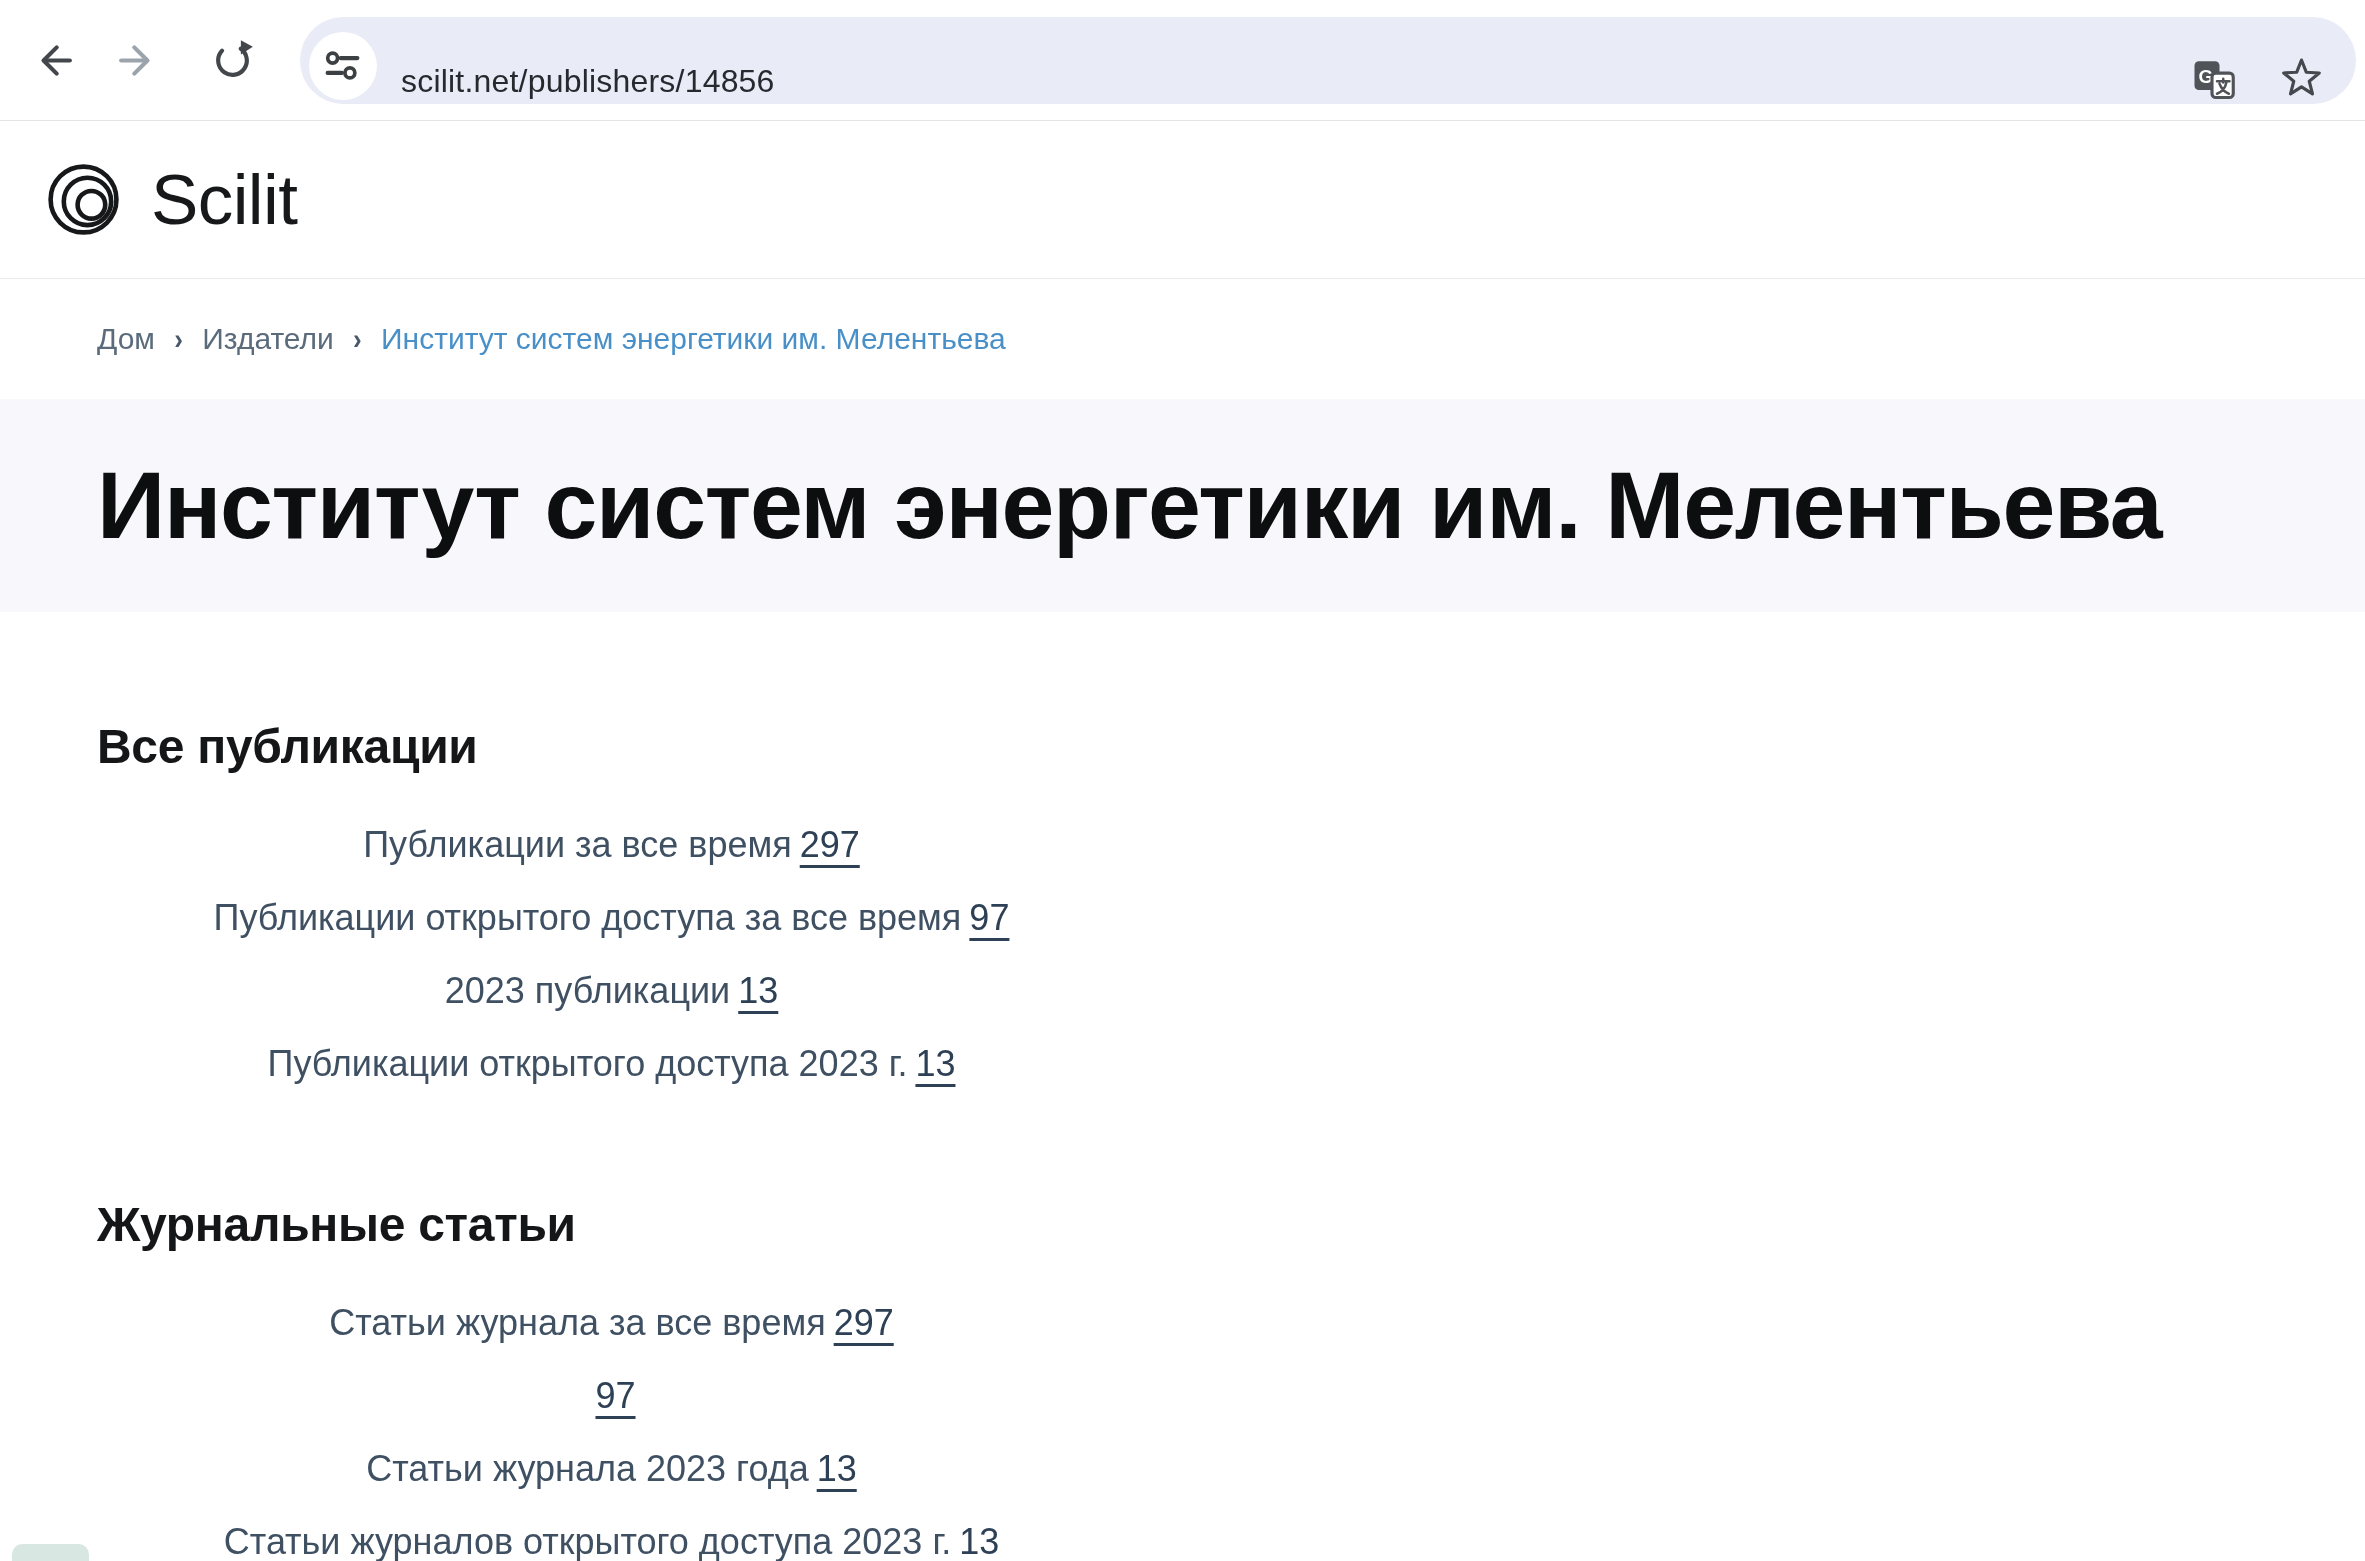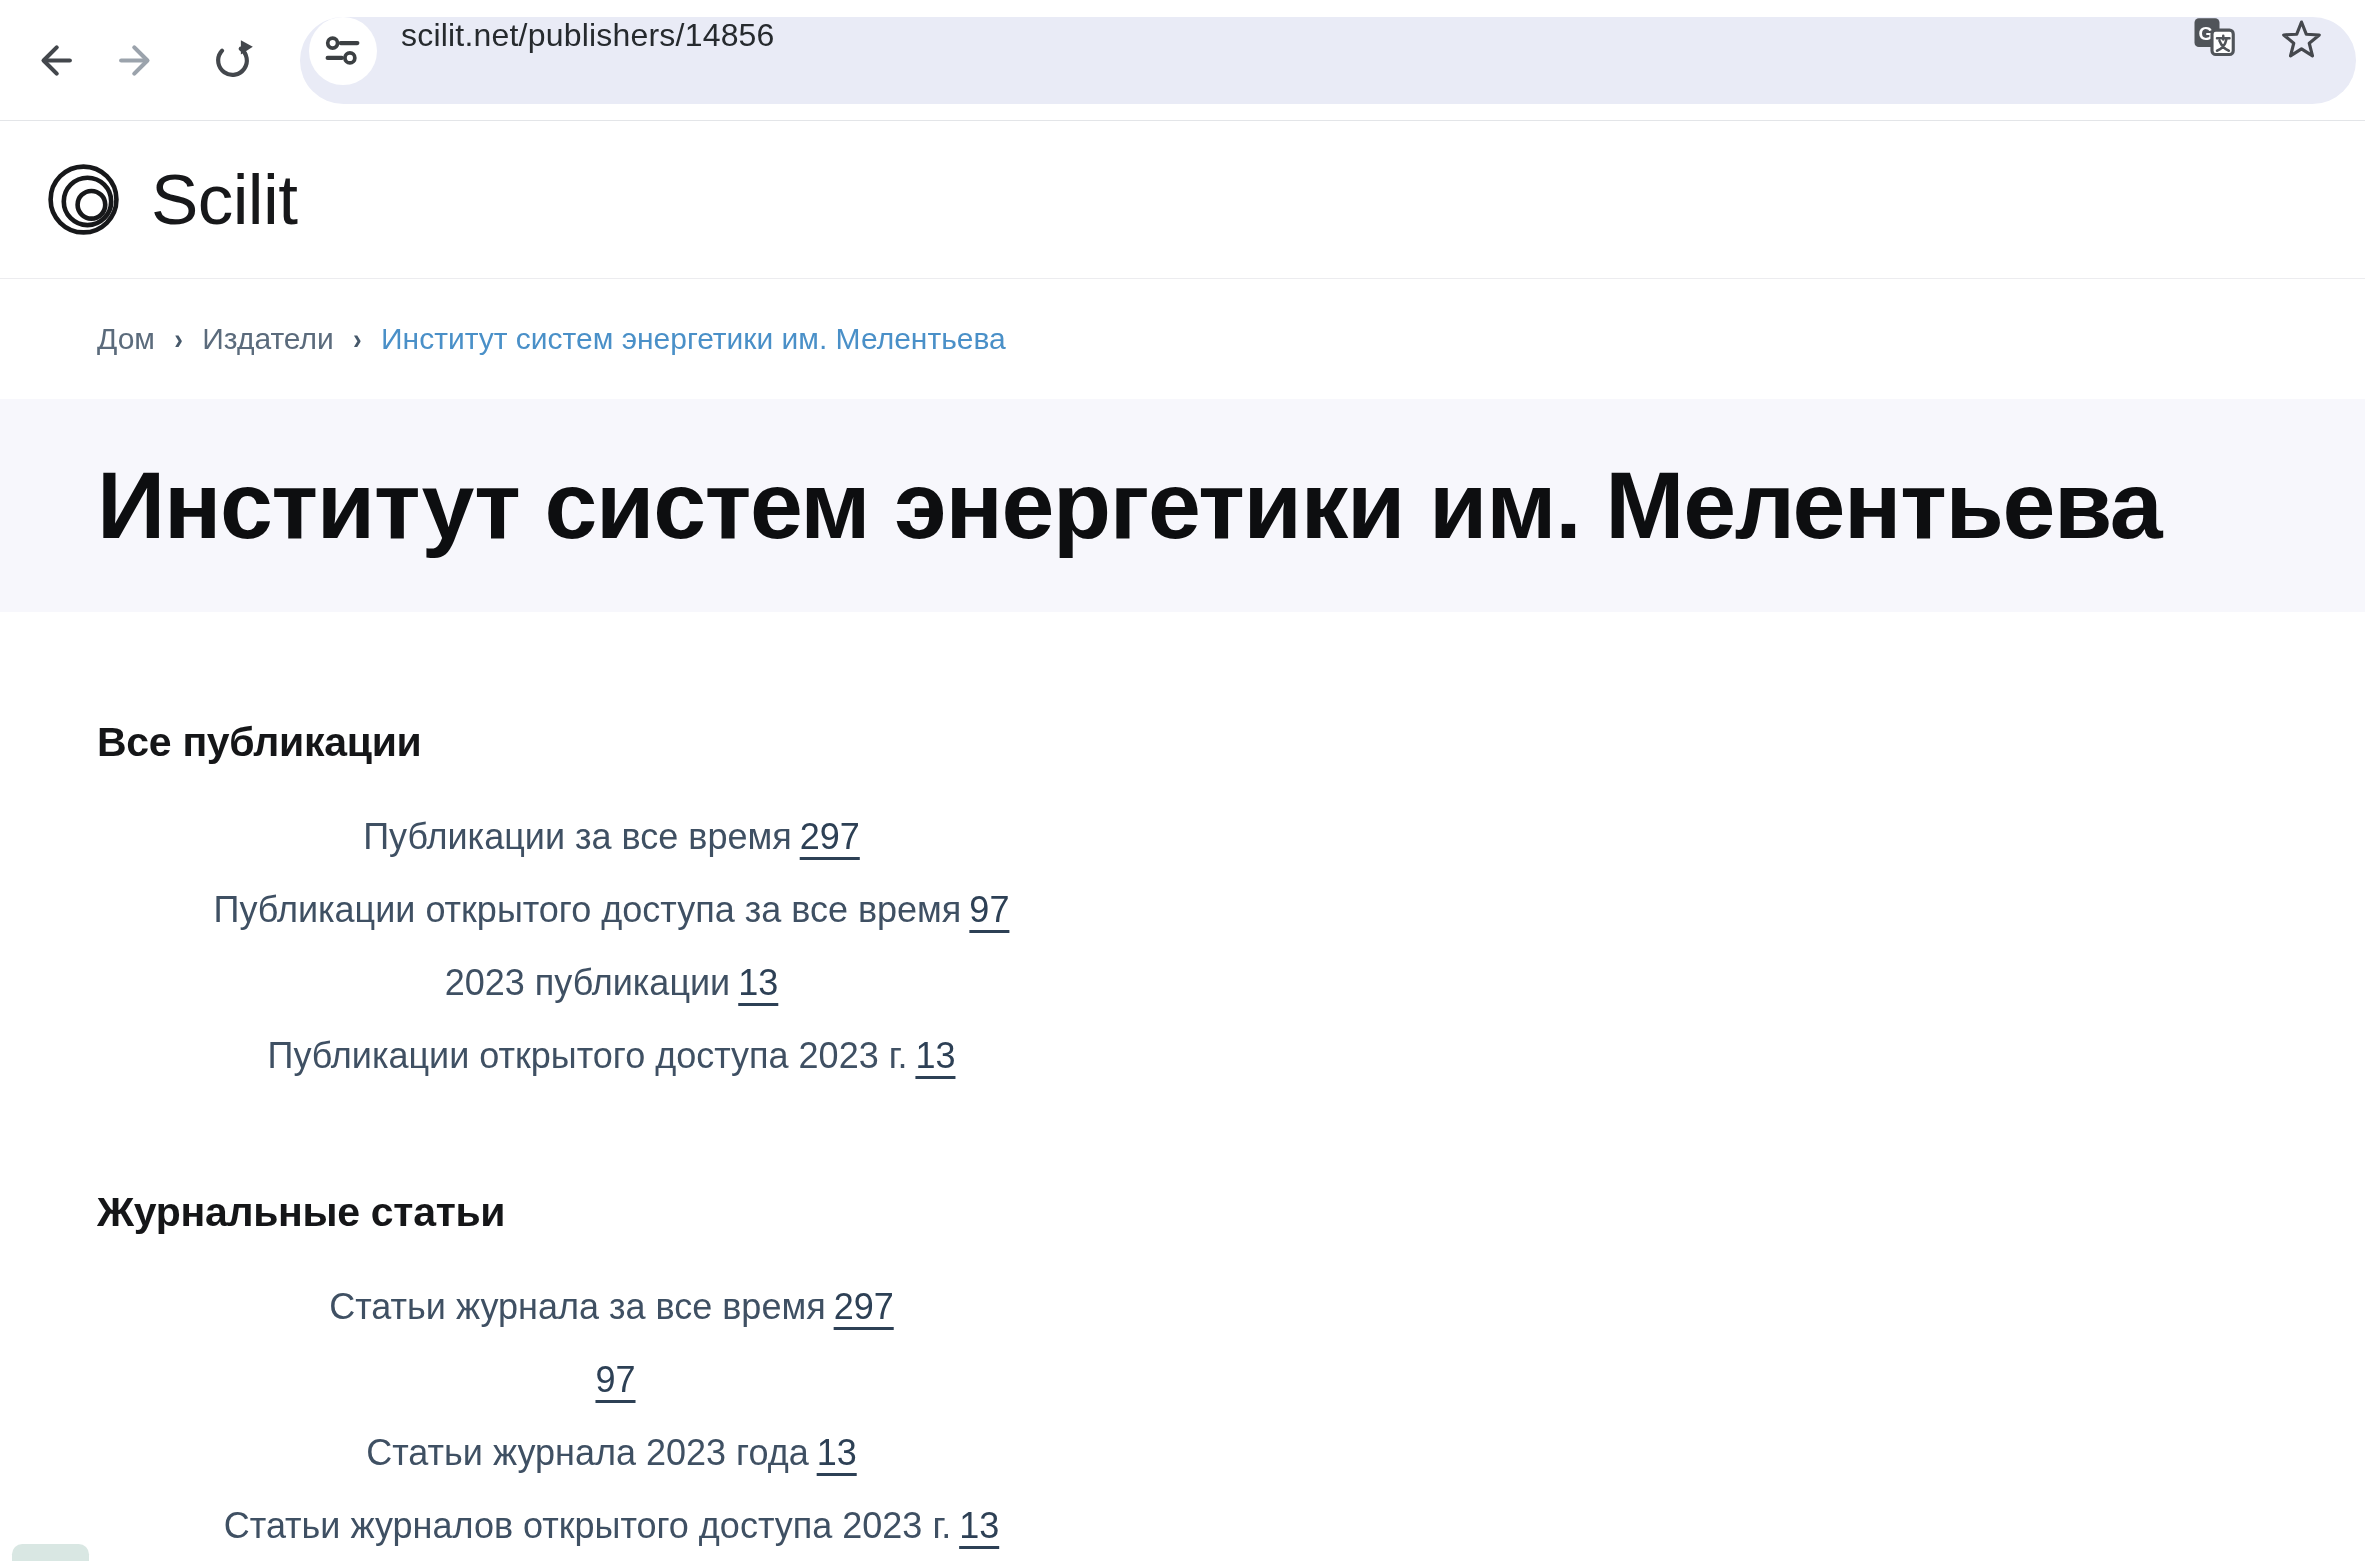--- a/index.html
+++ b/index.html
@@ -28,21 +28,21 @@
   }
   .nav-btn{
     width:62px;height:62px;border-radius:50%;
     display:flex;align-items:center;justify-content:center;
     flex:0 0 auto;background:transparent;border:none;padding:0;cursor:pointer;
   }
   .nav-btn + .nav-btn{margin-left:18px;}
   .nav-btn.reload{margin-left:35px;}
   .url-pill{
     flex:1;height:87px;border-radius:45px;background:var(--url_pill_bg);
-    display:flex;align-items:flex-start;margin-left:36px;padding:0 32px 4px 9px;
+    display:flex;align-items:flex-end;margin-left:36px;padding:0 32px 4px 9px;
   }
   .tune-circle{
     width:68px;height:68px;border-radius:50%;background:#fff;
     display:flex;align-items:center;justify-content:center;flex:0 0 auto;cursor:pointer;
   }
   .url-text{
     margin-left:24.5px;font-size:32px;color:#262a2e;letter-spacing:0.2px;
     white-space:nowrap;
   }
   .pill-spacer{flex:1;}
@@ -77,21 +77,21 @@
     display:flex;align-items:center;padding-left:97px;
   }
   .page-title{
     margin:0;font-size:95px;font-weight:700;color:#0d0e10;
     letter-spacing:-1.3px;white-space:nowrap;
   }
 
   
   .content{padding-left:97px;}
   .section-heading{
-    margin:0;font-size:41px;font-weight:700;color:#151618;letter-spacing:-0.3px;
+    margin:0;font-size:48px;font-weight:700;color:#151618;letter-spacing:-0.3px;
   }
   .section-heading.first{padding-top:107px;}
   .section-heading.second{padding-top:97px;}
   .stats{width:1029px;margin-top:34px;}
   .stat-row{
     display:flex;justify-content:center;align-items:center;height:73px;
   }
   .stat-label{font-size:36px;color:var(--stat_label);white-space:nowrap;}
   .stat-value{
     font-size:36px;color:var(--stat_value);text-decoration:underline;

